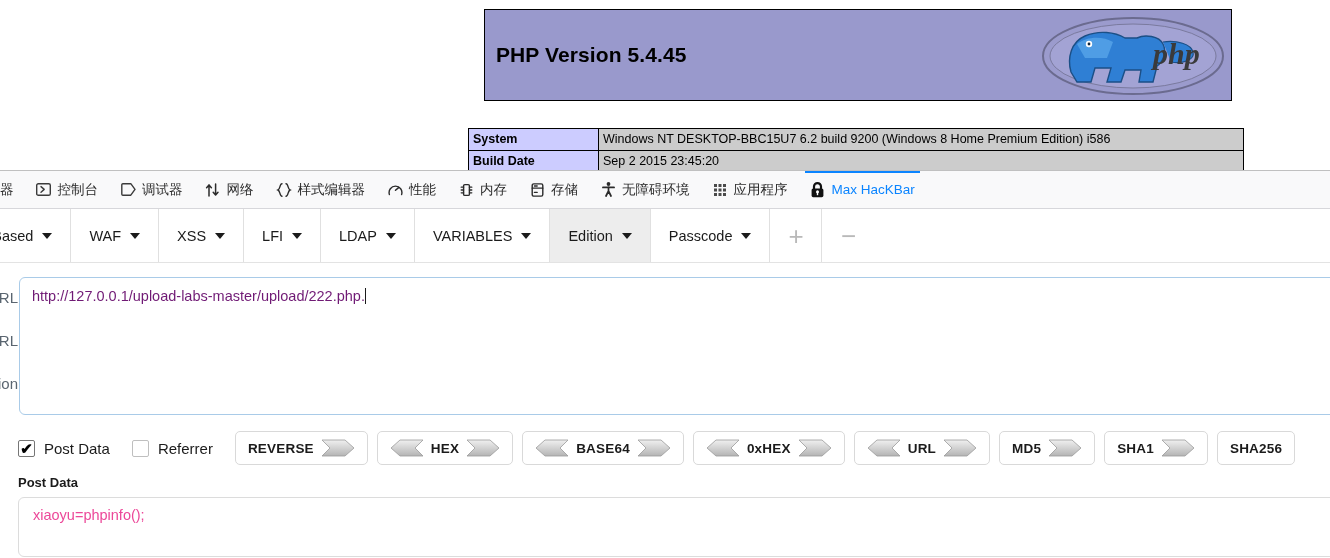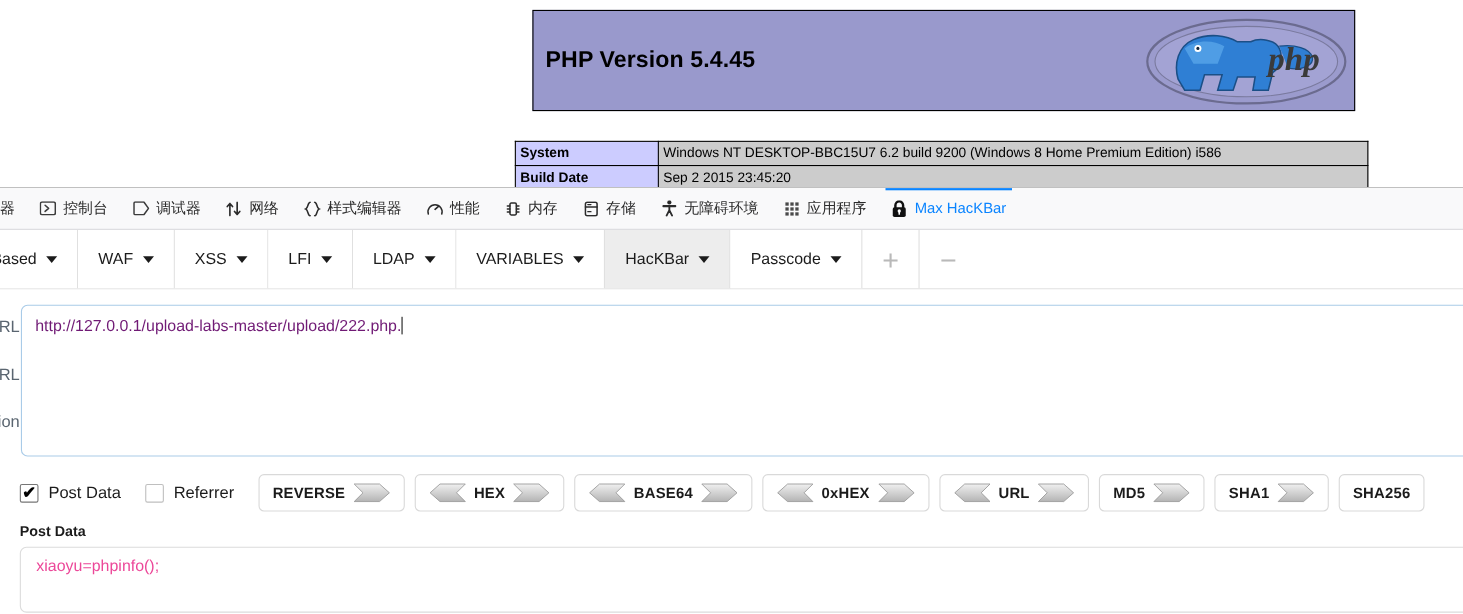--- a/index.html
+++ b/index.html
@@ -376,21 +376,21 @@
         </div>
         <div class="hb-menu-item">
           <span>LDAP</span>
           <span class="caret"></span>
         </div>
         <div class="hb-menu-item">
           <span>VARIABLES</span>
           <span class="caret"></span>
         </div>
         <div class="hb-menu-item on">
-          <span>HacKBar</span>
+          <span>Edition</span>
           <span class="caret"></span>
         </div>
         <div class="hb-menu-item">
           <span>Passcode</span>
           <span class="caret"></span>
         </div>
         <div class="hb-menu-btn">+</div>
         <div class="hb-menu-btn last">−</div>
       </div>
 

